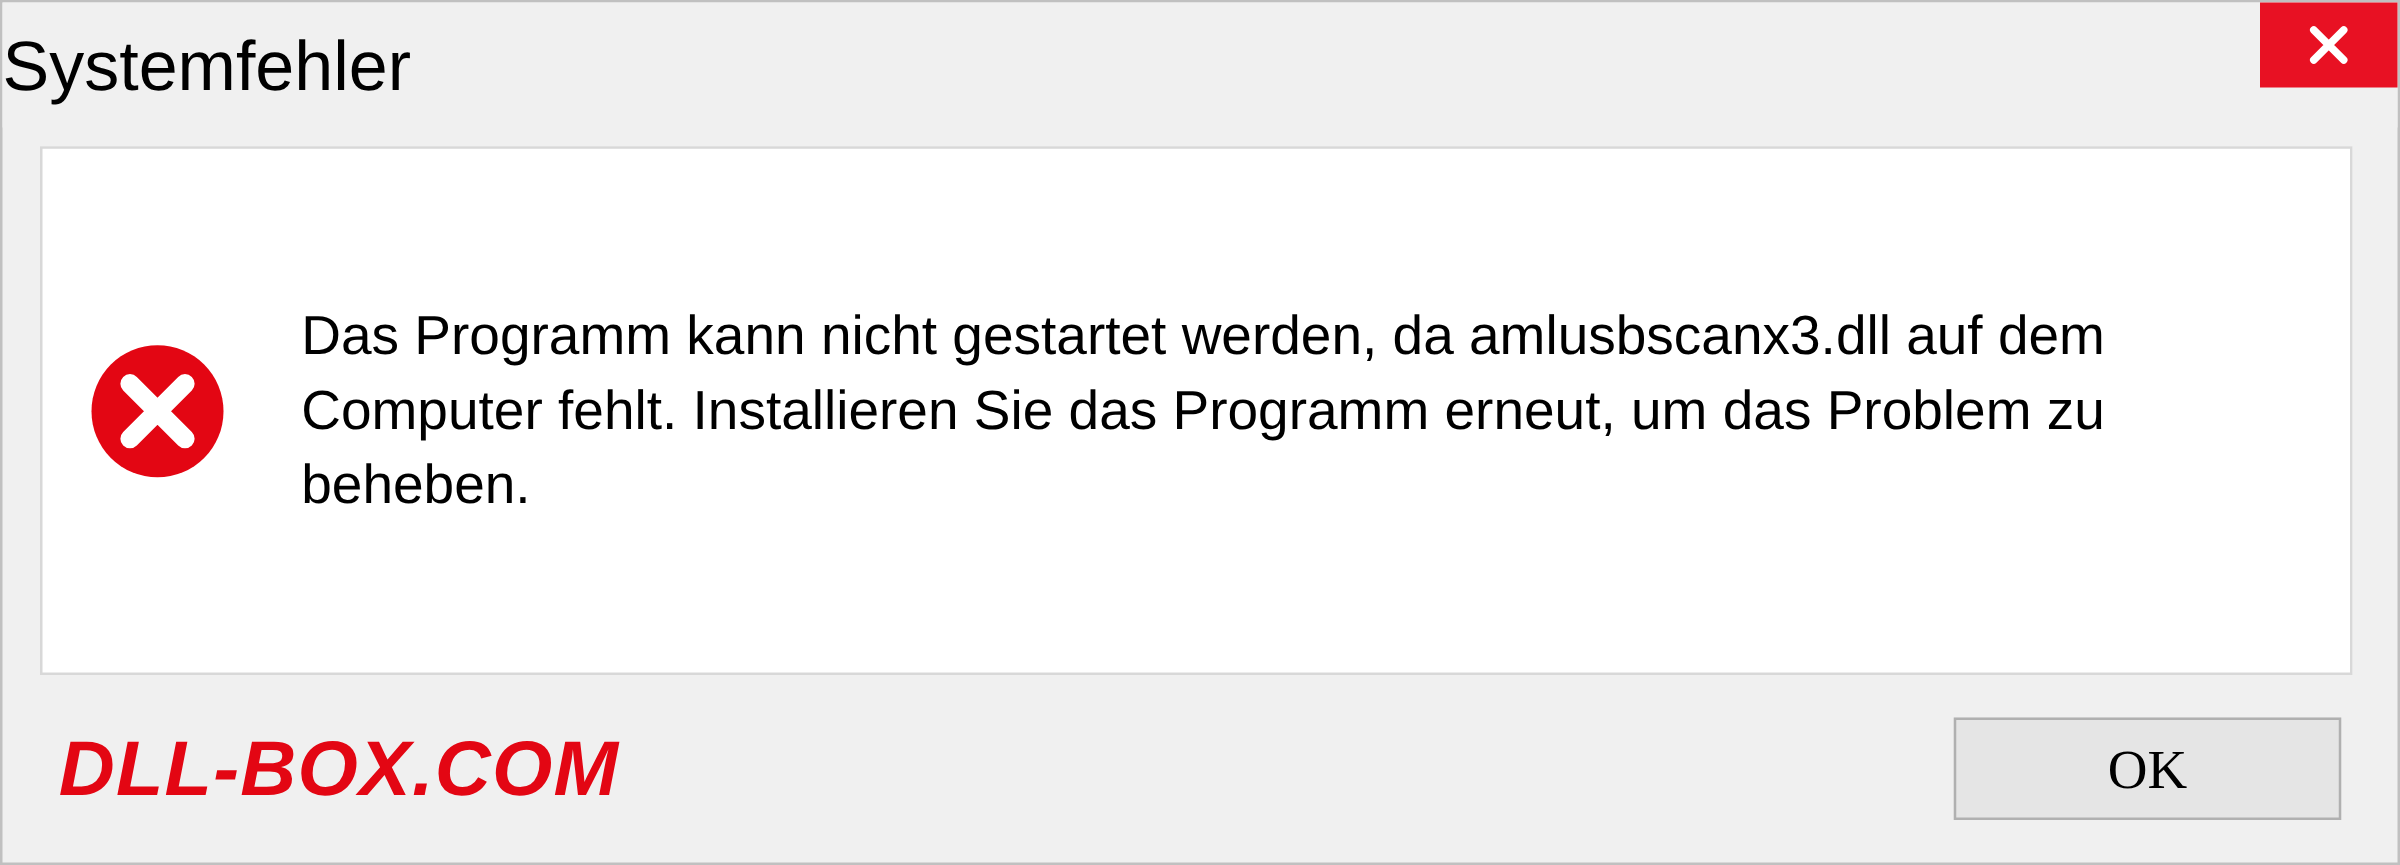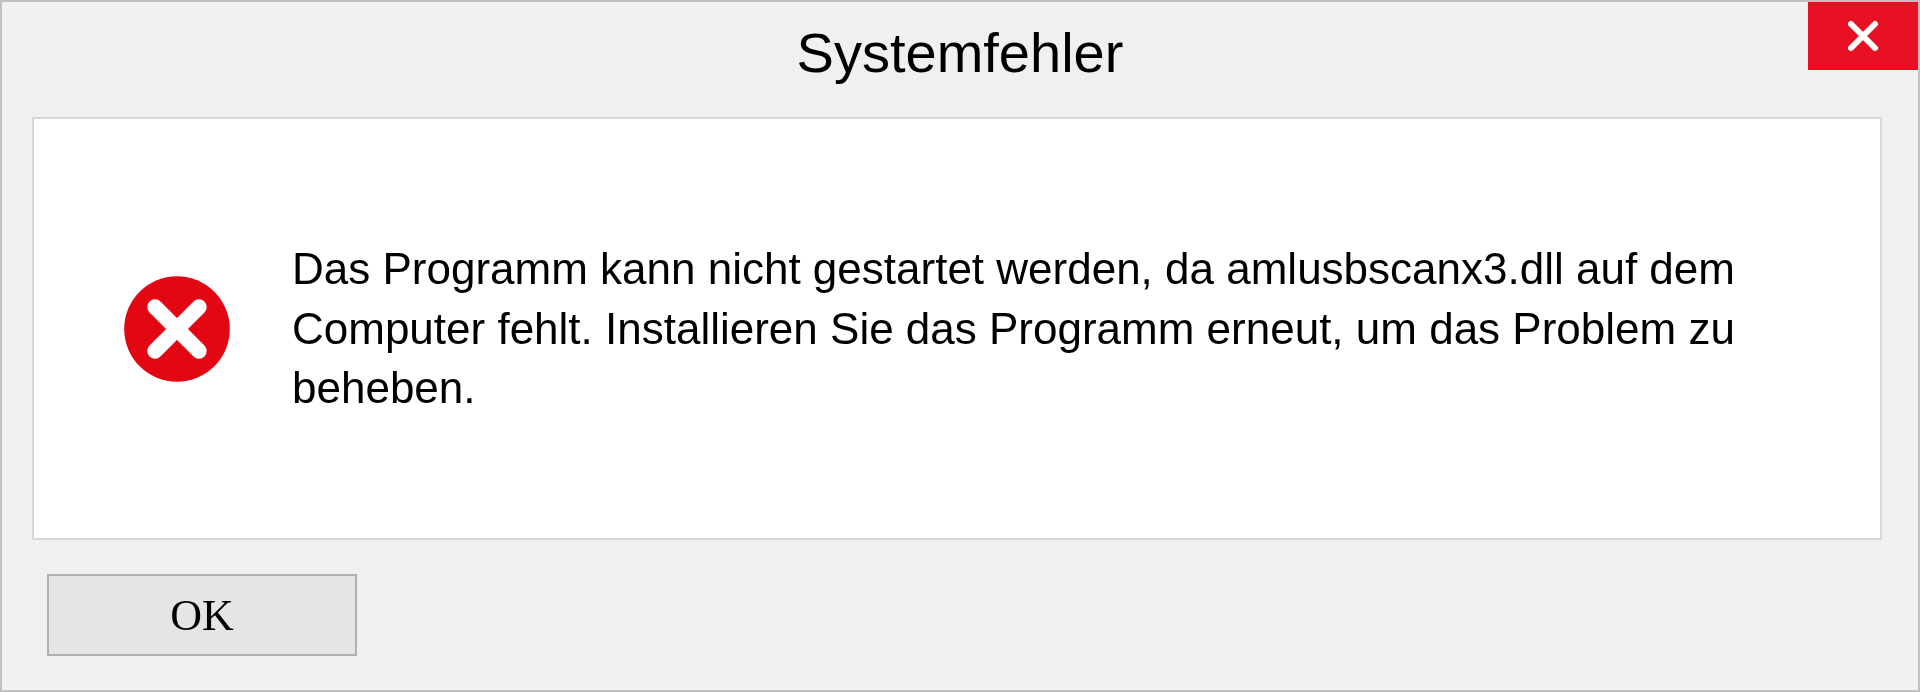--- a/index.html
+++ b/index.html
@@ -23,21 +23,21 @@
       border: 2px solid #c0c0c0;
       position: relative;
       display: flex;
       flex-direction: column;
     }
     
     .titlebar {
       height: 100px;
       display: flex;
       align-items: center;
-      justify-content: center;
+      justify-content: flex-start;
       position: relative;
       background: #f0f0f0;
     }
     
     .title {
       font-size: 56px;
       font-weight: 400;
       color: #000;
     }
     
@@ -59,21 +59,21 @@
       height: 36px;
     }
     
     .content-panel {
       margin: 15px 36px 20px 30px;
       background: #fff;
       border: 2px solid #d8d8d8;
       flex: 1;
       display: flex;
       align-items: center;
-      padding: 40px 60px 40px 88px;
+      padding: 40px 60px 40px 37px;
     }
     
     .error-icon {
       width: 110px;
       height: 110px;
       flex-shrink: 0;
       margin-right: 60px;
     }
     
     .message {
@@ -132,16 +132,17 @@
     <div class="error-icon">
       <svg viewBox="0 0 100 100">
         <circle cx="50" cy="50" r="48" fill="#e30613"></circle>
         <path d="M30 30 L70 70 M70 30 L30 70" stroke="#fff" stroke-width="14" stroke-linecap="round" fill="none"></path>
       </svg>
     </div>
     <div class="message">Das Programm kann nicht gestartet werden, da amlusbscanx3.dll auf dem Computer fehlt. Installieren Sie das Programm erneut, um das Problem zu beheben.</div>
   </div>
 
   <div class="footer">
+    <div class="watermark">DLL-BOX.COM</div>
     <button class="ok-btn">OK</button>
   </div>
 
 </div>
 
 </body></html>

